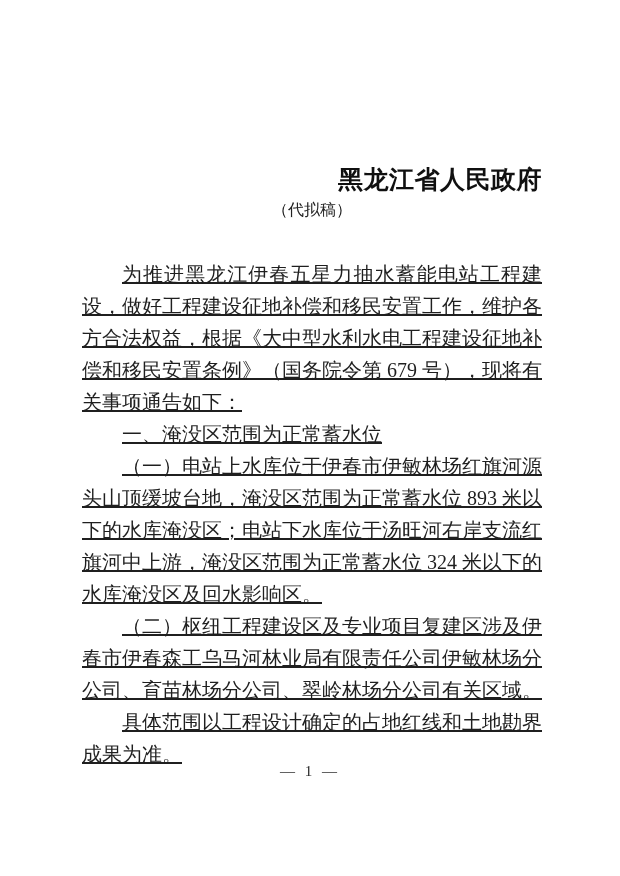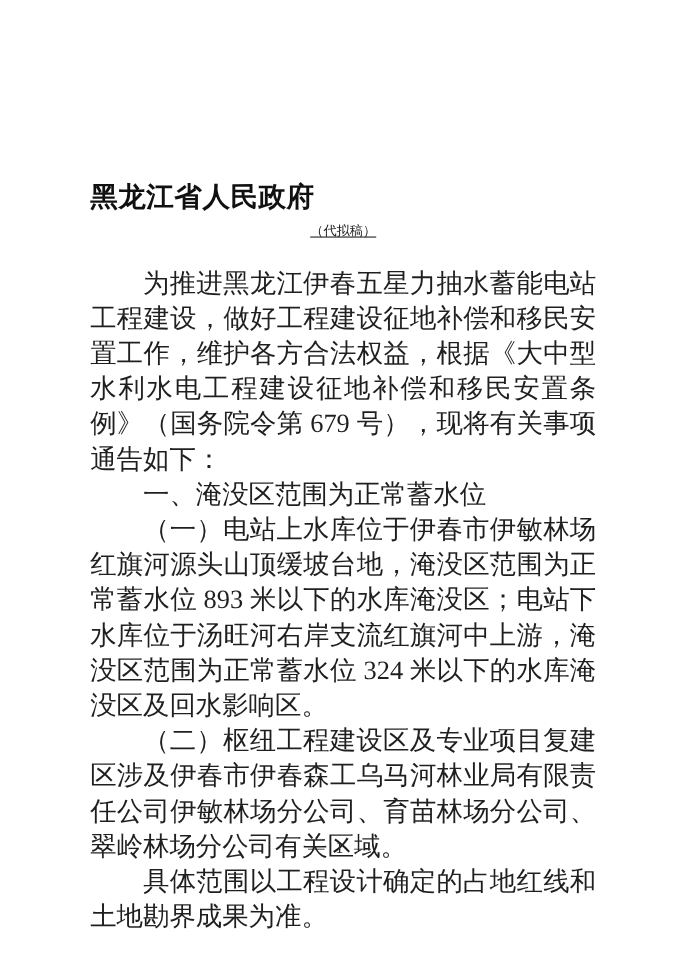--- a/index.html
+++ b/index.html
@@ -16,45 +16,45 @@
     font-family: "Liberation Serif", "DejaVu Serif", serif;
     color: #1c1c1c;
   }
   .content {
     position: absolute;
     left: 82px;
     top: 163px;
     width: 460px;
   }
   .doc-title {
-    text-align: left;
+    text-align: right;
     font-weight: bold;
     font-size: 25px;
     line-height: 33px;
     color: #101010;
     letter-spacing: 0.5px;
   }
   .title-line {
     white-space: nowrap;
   }
   .draft-note {
     text-align: center;
-    font-size: 12px;
+    font-size: 16px;
     line-height: 24px;
     margin-top: 2px;
     font-weight: normal;
     color: #222222;
-    text-decoration: underline;
   }
   .body-text {
-    margin-top: 20px;
-    font-size: 24px;
+    margin-top: 36px;
+    font-size: 20px;
     line-height: 32px;
     text-align: justify;
     color: #1f1f1f;
+    text-decoration: underline;
   }
   .para {
     margin: 0;
     padding: 0;
     text-indent: 2em;
   }
   .page-number {
     position: absolute;
     left: 0;
     right: 0;

